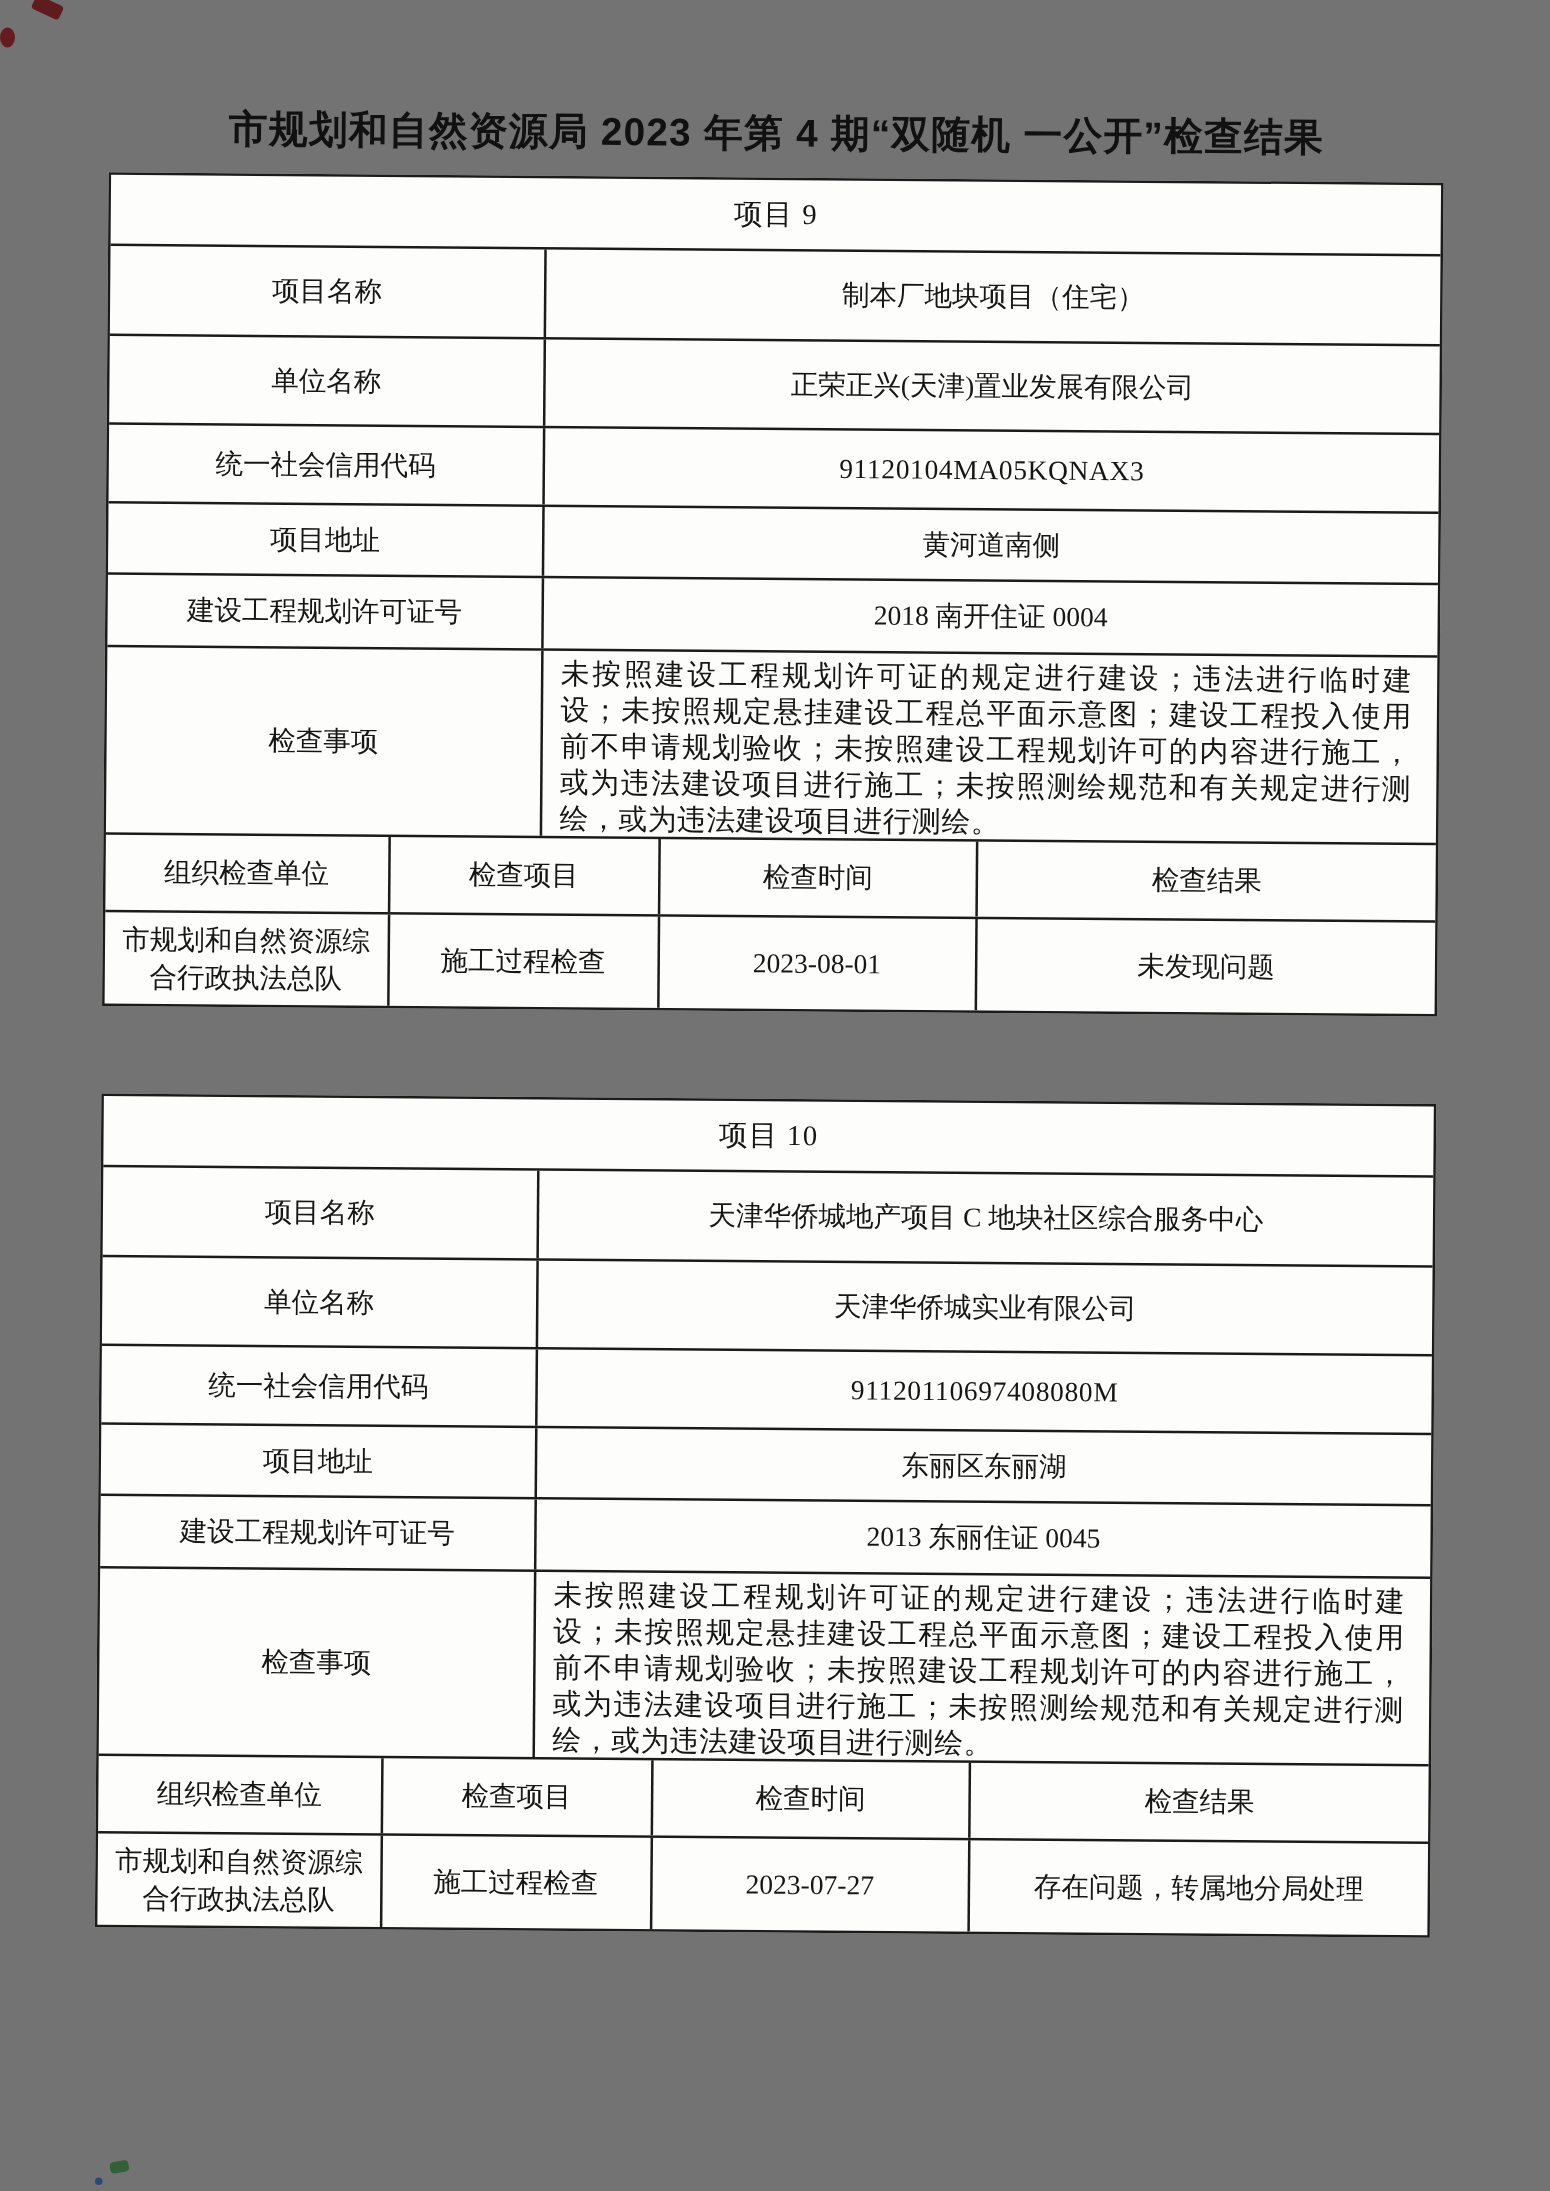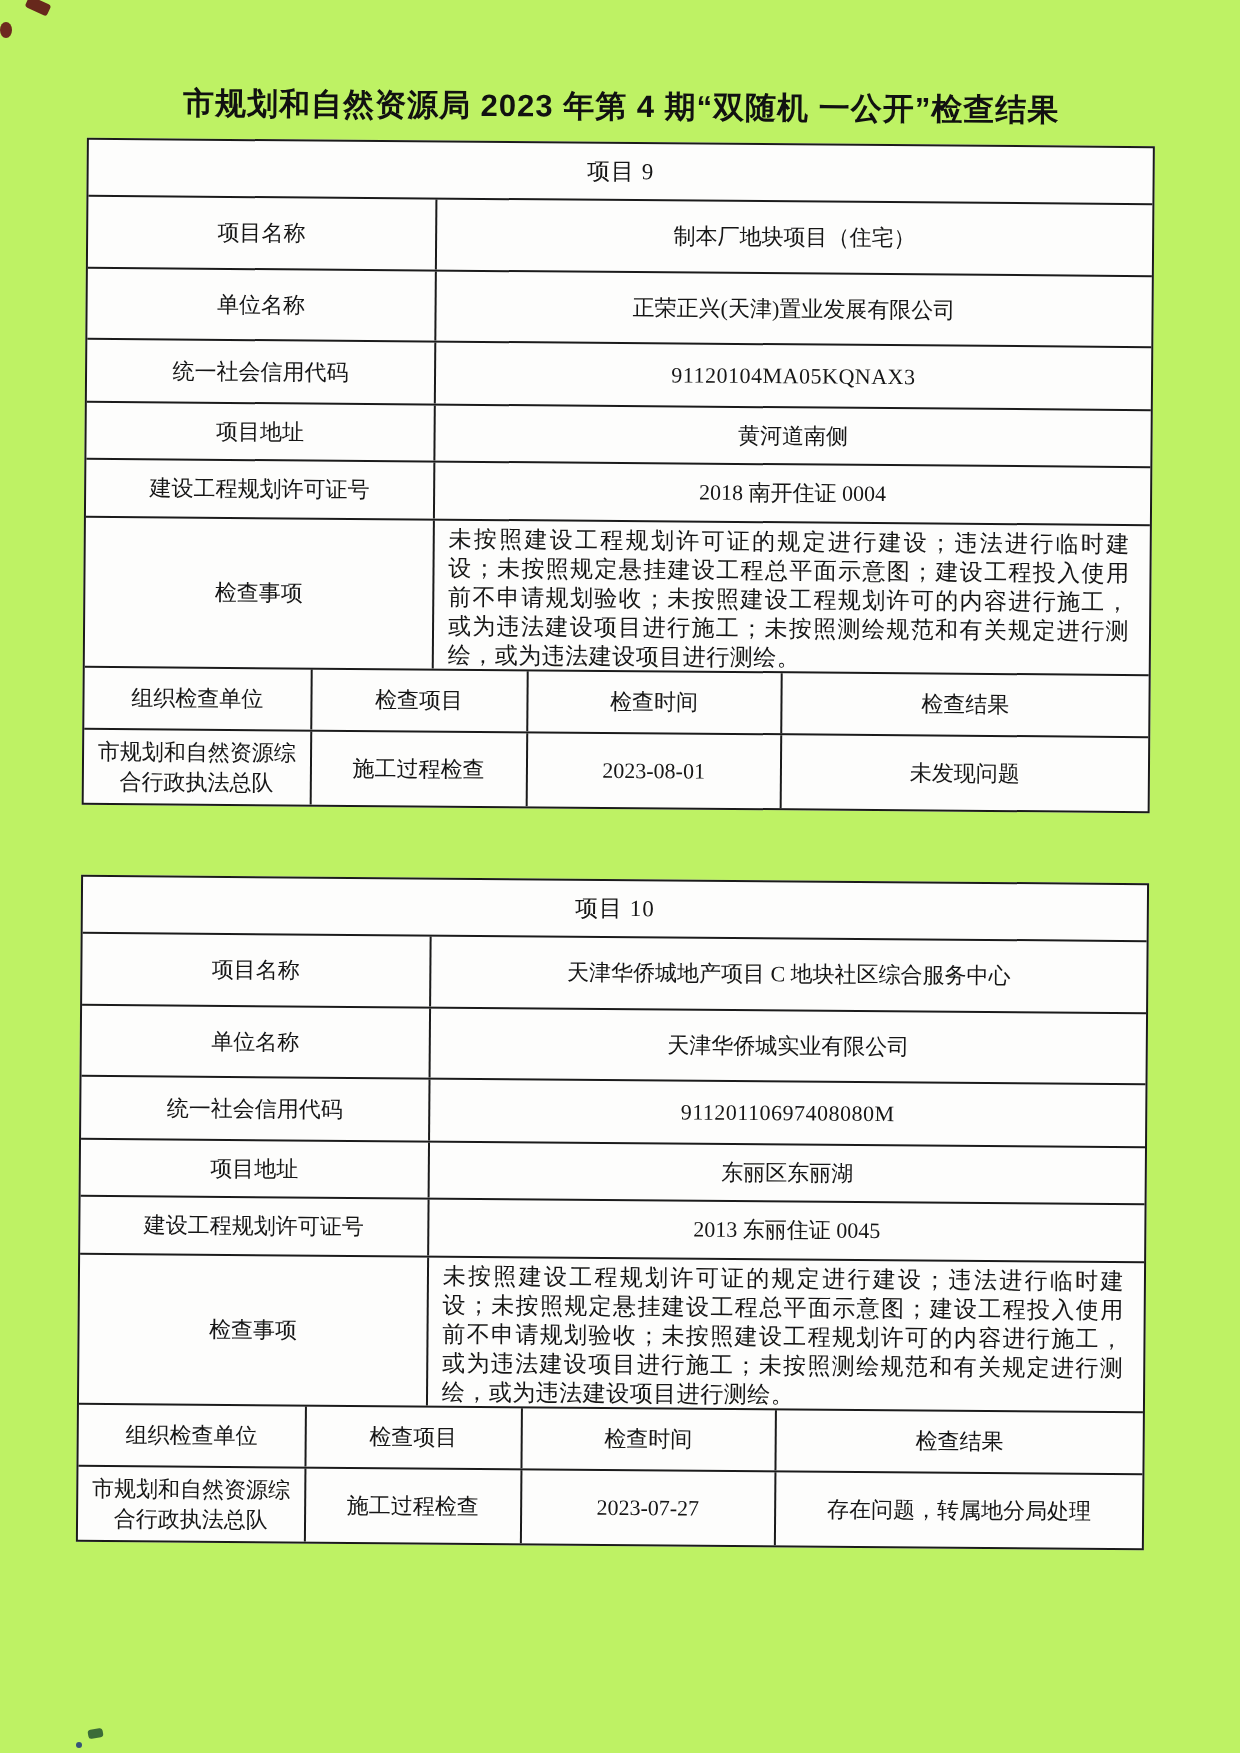--- a/index.html
+++ b/index.html
@@ -1,20 +1,20 @@
 <!DOCTYPE html>
 <html><head>
 <meta charset="utf-8">
 <style>
   html,body{margin:0;padding:0;background:#d9d9d9;}
   .page{
     position:relative;
     width:1240px;height:1753px;
     margin:0 auto;
-    background:#bef264;
+    background:#737373;
     overflow:hidden;
     font-family:"Liberation Serif","DejaVu Serif",serif;
     color:#161616;
   }
   
   .content{
     position:absolute;left:88px;top:0;width:1068px;
     transform:rotate(0.45deg);
     transform-origin:50% 0;
   }

